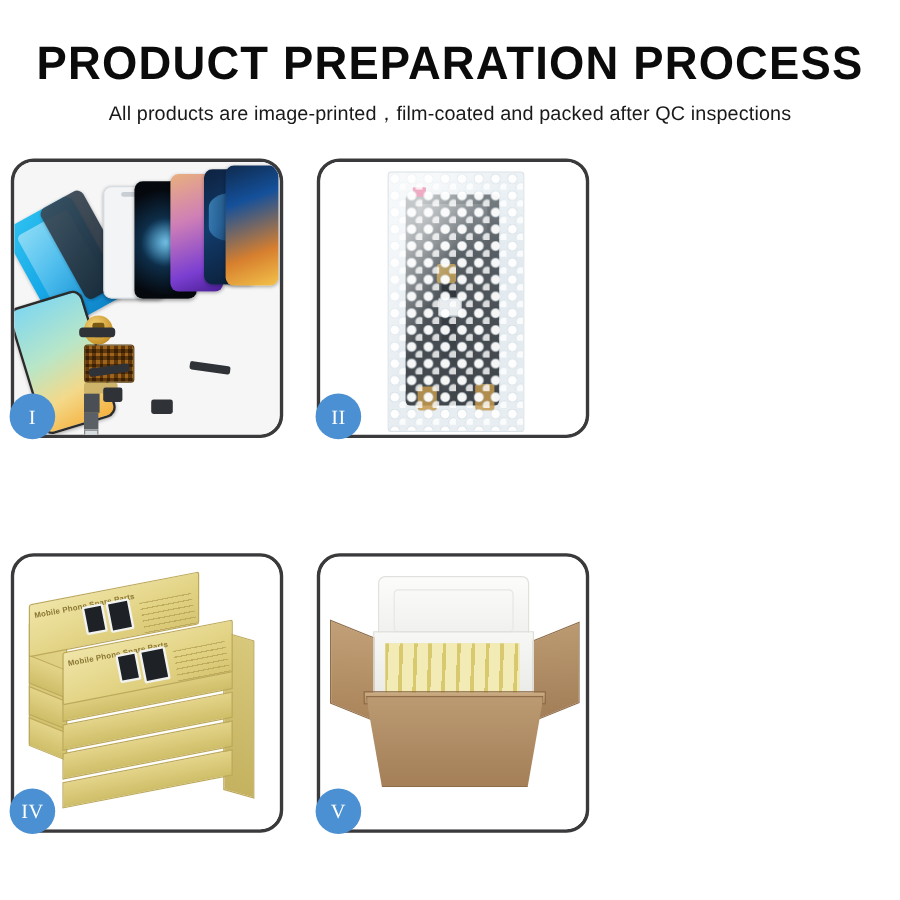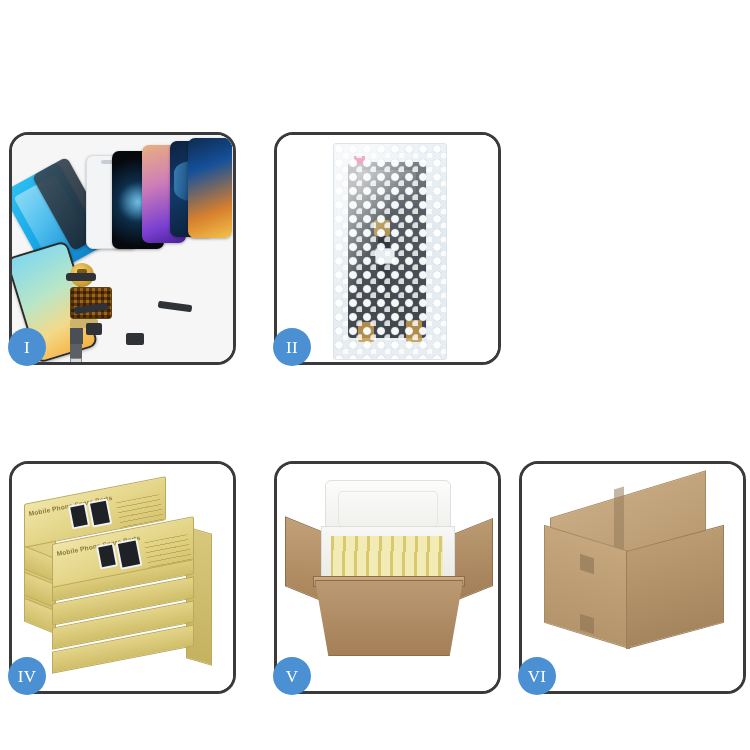--- a/index.html
+++ b/index.html
@@ -28,21 +28,21 @@
   .grid{position:absolute;left:0;top:132px;width:750px;}
   .row{position:relative;height:235px;}
   .row.row2{margin-top:94px;}
 
   .panel{
     position:absolute;top:0;width:227px;height:233px;
     border:3px solid #3a3a3c;border-radius:19px;
     background:#ffffff;box-sizing:border-box;overflow:visible;
   }
   .panel.c1{left:9px;}
-  .panel.c2{left:274px;padding-left:48px;}
+  .panel.c2{left:264px;padding-left:48px;}
   .panel.c3{left:519px;}
   .panel .stage{
     position:absolute;inset:0;border-radius:16px;overflow:hidden;
     background:#ffffff;
   }
   .panel.tint .stage{background:#f6f6f6;}
 
   .badge{
     position:absolute;left:-4px;bottom:-4px;width:38px;height:38px;
     border-radius:50%;background:#4a90d2;
@@ -341,20 +341,24 @@
   .p6 .tape2{
     position:absolute;left:58px;top:152px;width:14px;height:16px;
     background:rgba(145,118,86,.65);transform:skewY(17deg);
   }
 </style>
 </head>
 <body>
 
 <div class="page">
 
+  <div class="header">
+    <h1 class="title">PRODUCT PREPARATION PROCESS</h1>
+    <p class="subtitle">All products are image-printed，film-coated and packed after QC inspections</p>
+  </div>
 
   <div class="grid">
 
     <div class="row row1">
 
       <div class="panel c1 tint p1">
         <div class="stage">
           <div class="scr blue-film"></div>
           <div class="scr dark-film"></div>
           <div class="scr s-white"></div>
@@ -435,27 +439,16 @@
           <div class="flapL"></div>
           <div class="flapR"></div>
           <div class="cooler"></div>
           <div class="inner"></div>
           <div class="rim"></div>
           <div class="front"></div>
         </div>
         <div class="badge">V</div>
       </div>
 
-      <div class="panel c3 p6">
-        <div class="stage">
-          <div class="top"></div>
-          <div class="topseam"></div>
-          <div class="left"></div>
-          <div class="right"></div>
-          <div class="tape1"></div>
-          <div class="tape2"></div>
-        </div>
-        <div class="badge">VI</div>
-      </div>
     </div>
 
   </div>
 </div>
 
 </body></html>

